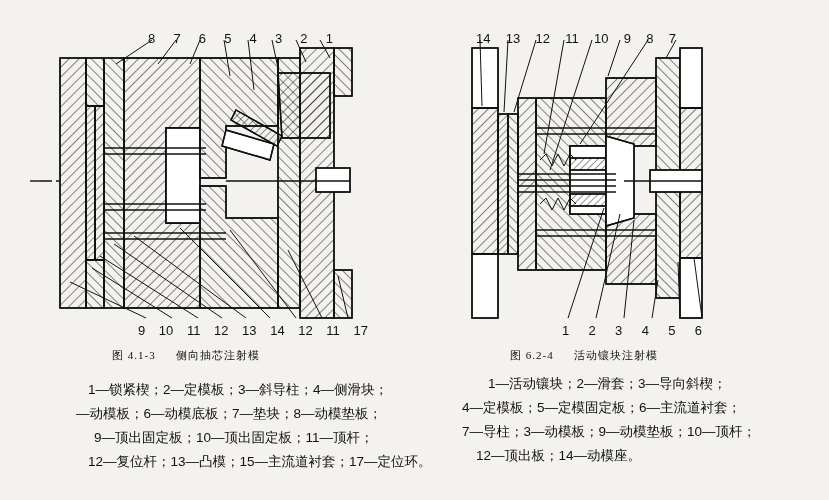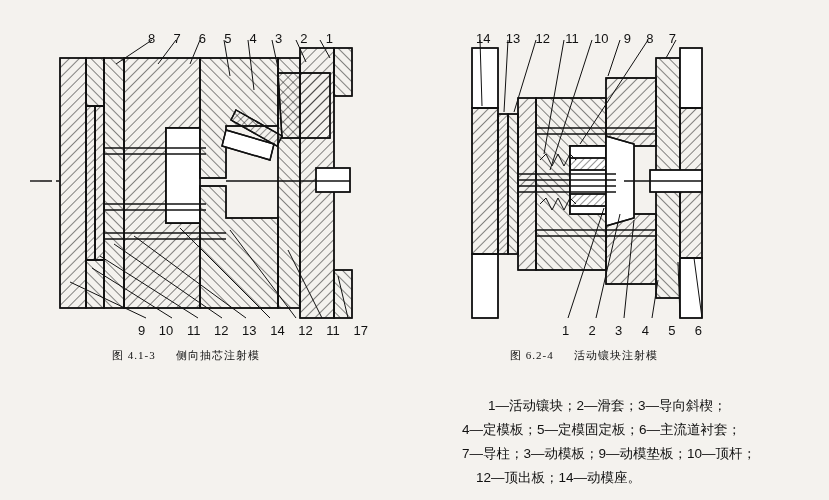--- a/index.html
+++ b/index.html
@@ -54,21 +54,21 @@
   .cap-right { left: 510px; top: 348px; }
   .cap-num { font-family: "Liberation Serif", serif; }
 
   .legend {
     position: absolute;
     font-size: 13.5px;
     line-height: 24px;
     white-space: nowrap;
   }
   .legend-left { left: 82px; top: 378px; }
-  .legend-right { left: 468px; top: 394px; }
+  .legend-right { left: 468px; top: 372px; }
   .legend div { text-align: left; }
   .lg-l1 { margin-left: 6px; }
   .lg-l2 { margin-left: -6px; }
   .lg-l3 { margin-left: 12px; }
   .lg-l4 { margin-left: 6px; }
 
   .lg-r1 { margin-left: 20px; }
   .lg-r2 { margin-left: -6px; }
   .lg-r3 { margin-left: -6px; }
   .lg-r4 { margin-left: -6px; }
@@ -316,20 +316,26 @@
     &nbsp;&nbsp;&nbsp;
     <span>侧向抽芯注射模</span>
   </div>
 
   <div class="caption cap-right">
     <span class="cap-num">图 6.2-4</span>
     &nbsp;&nbsp;&nbsp;
     <span>活动镶块注射模</span>
   </div>
 
+  <div class="legend legend-left">
+    <div class="lg-l1">1—锁紧楔；2—定模板；3—斜导柱；4—侧滑块；</div>
+    <div class="lg-l2">—动模板；6—动模底板；7—垫块；8—动模垫板；</div>
+    <div class="lg-l3">9—顶出固定板；10—顶出固定板；11—顶杆；</div>
+    <div class="lg-l4">12—复位杆；13—凸模；15—主流道衬套；17—定位环。</div>
+  </div>
 
   <div class="legend legend-right">
     <div class="lg-r1">1—活动镶块；2—滑套；3—导向斜楔；</div>
     <div class="lg-r2">4—定模板；5—定模固定板；6—主流道衬套；</div>
     <div class="lg-r3">7—导柱；3—动模板；9—动模垫板；10—顶杆；</div>
     <div class="lg-r5">12—顶出板；14—动模座。</div>
   </div>
 
 </div>
 

